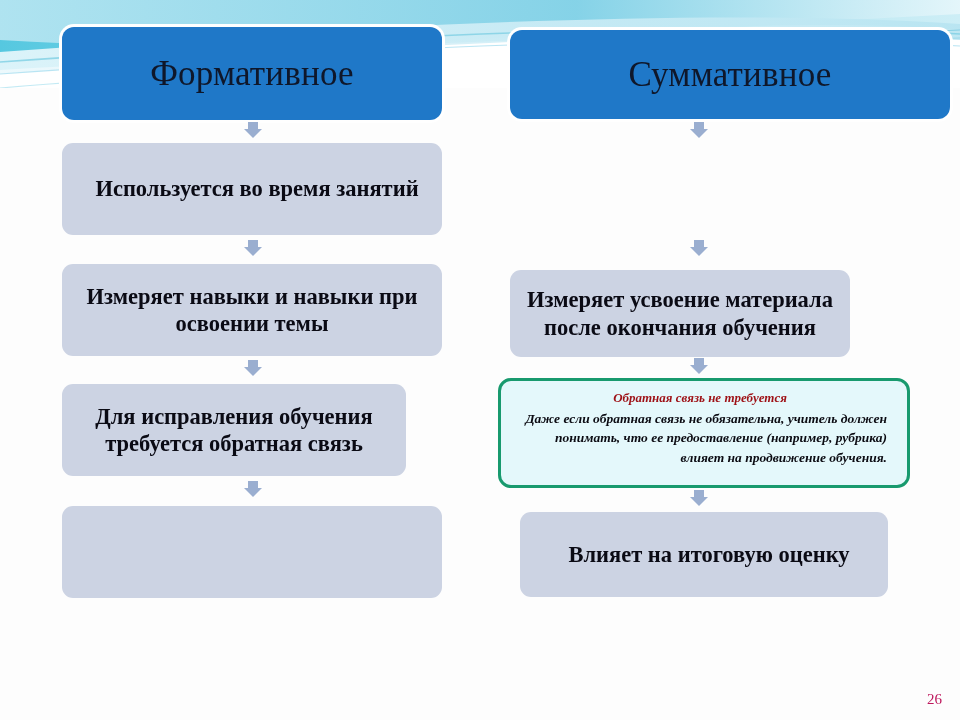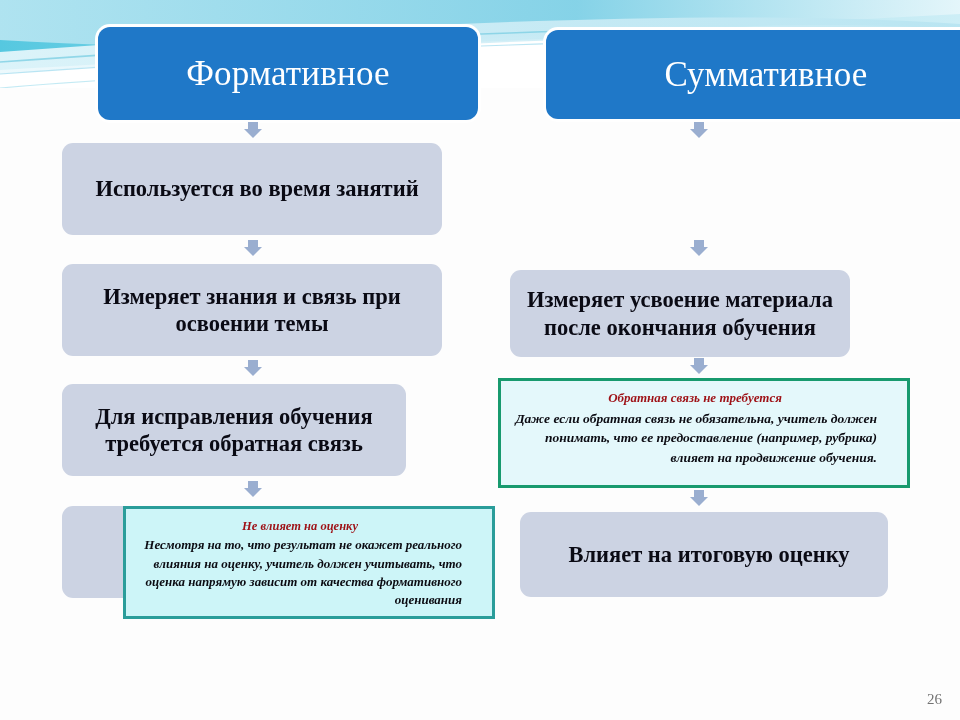--- a/index.html
+++ b/index.html
@@ -27,26 +27,25 @@
 
   
   .header-box {
     position: absolute;
     background: #1f78c8;
     border-radius: 12px;
     box-shadow: 0 0 0 3px #ffffff;
     display: flex;
     align-items: center;
     justify-content: center;
-    color: #ffffff;
+    color: #0f172a;
     font-size: 35px;
     font-weight: normal;
     letter-spacing: 0.2px;
     text-align: center;
-    margin-left: 36px;
   }
 
   
   .step-box {
     position: absolute;
     background: #ccd3e3;
     border-radius: 11px;
     display: flex;
     align-items: center;
     justify-content: center;
@@ -60,22 +59,23 @@
   }
   .step-box.plain {
     
   }
 
   
   .callout {
     position: absolute;
     background: #dff7fa;
     box-sizing: border-box;
-    padding: 8px 30px 6px 12px;
+    padding: 8px 20px 6px 12px;
     text-align: center;
+    border-radius: 13px;
   }
   .callout.left-callout {
     border: 3px solid #2a9d9a;
     background: #cdf5f8;
   }
   .callout.right-callout {
     border: 3px solid #189a6e;
     background: #e4f8fb;
   }
   .callout-title {
@@ -117,21 +117,21 @@
     border-left: 9px solid transparent;
     border-right: 9px solid transparent;
     border-top: 9px solid #9aaed0;
   }
 
   
   .page-number {
     position: absolute;
     right: 18px;
     bottom: 12px;
-    color: #737373;
+    color: #be185d;
     font-size: 15px;
     font-family: "Liberation Serif", serif;
     margin-left: 28px;
   }
 </style>
 </head>
 <body>
 
 <div id="slide">
 
@@ -177,43 +177,39 @@
   <div class="step-box" style="left:62px; top:143px; width:380px; height:92px;padding-left:24px;">
     <span>Используется во время занятий</span>
   </div>
 
   <div class="arrow" style="left:244px; top:240px;">
     <div class="shaft"></div>
       <div class="head"></div>
   </div>
 
   <div class="step-box" style="left:62px; top:264px; width:380px; height:92px;">
-    <span>Измеряет знания и связь при освоении темы</span>
+    <span>Измеряет навыки и навыки при освоении темы</span>
   </div>
 
   <div class="arrow" style="left:244px; top:360px;">
     <div class="shaft"></div>
       <div class="head"></div>
   </div>
 
   <div class="step-box" style="left:62px; top:384px; width:344px; height:92px;">
     <span>Для исправления обучения требуется обратная связь</span>
   </div>
 
   <div class="arrow" style="left:244px; top:481px;">
     <div class="shaft"></div>
       <div class="head"></div>
   </div>
 
   <div class="step-box plain" style="left:62px; top:506px; width:380px; height:92px;"></div>
 
-  <div class="callout left-callout" style="left:123px; top:506px; width:372px; height:113px;">
-    <div class="callout-title">Не влияет на оценку</div>
-    <div class="callout-body">Несмотря на то, что результат не окажет реального влияния  на оценку, учитель должен учитывать, что оценка напрямую  зависит  от качества формативного  оценивания</div>
-  </div>
 
   <div class="header-box" style="left:510px; top:30px; width:440px; height:89px;">
     <span>Суммативное</span>
   </div>
 
   <div class="arrow" style="left:690px; top:122px;">
     <div class="shaft"></div>
       <div class="head"></div>
   </div>
 

